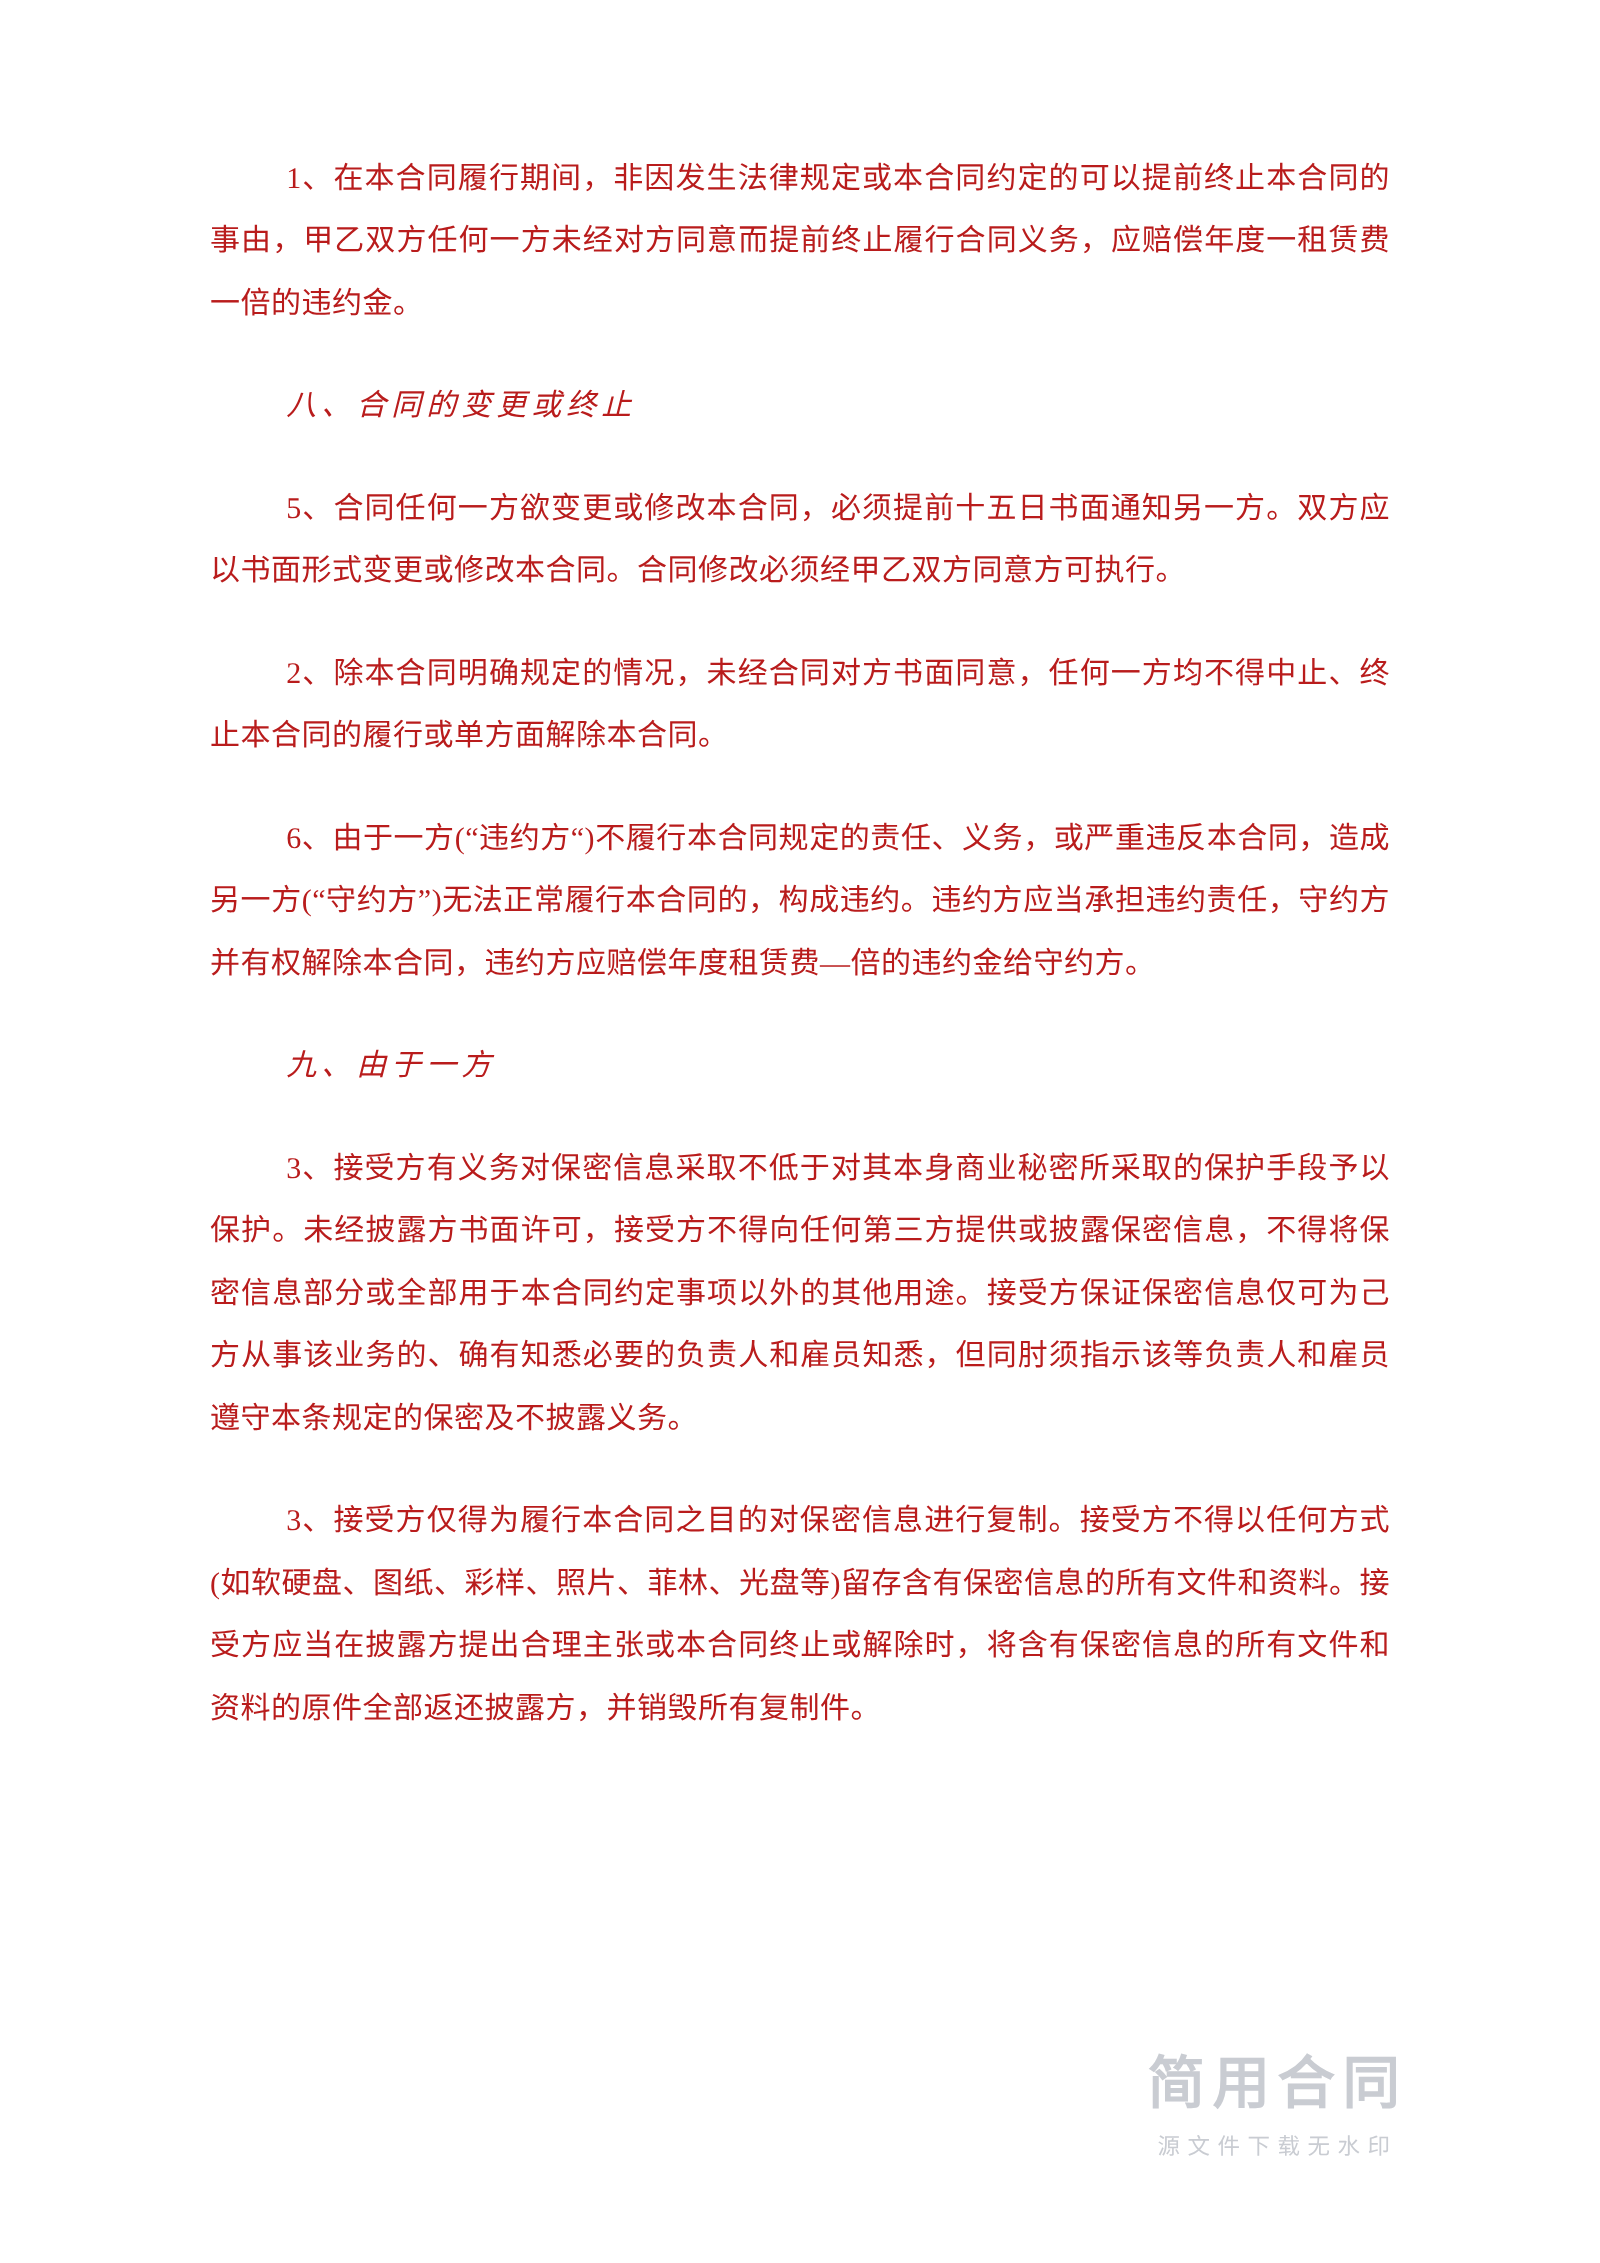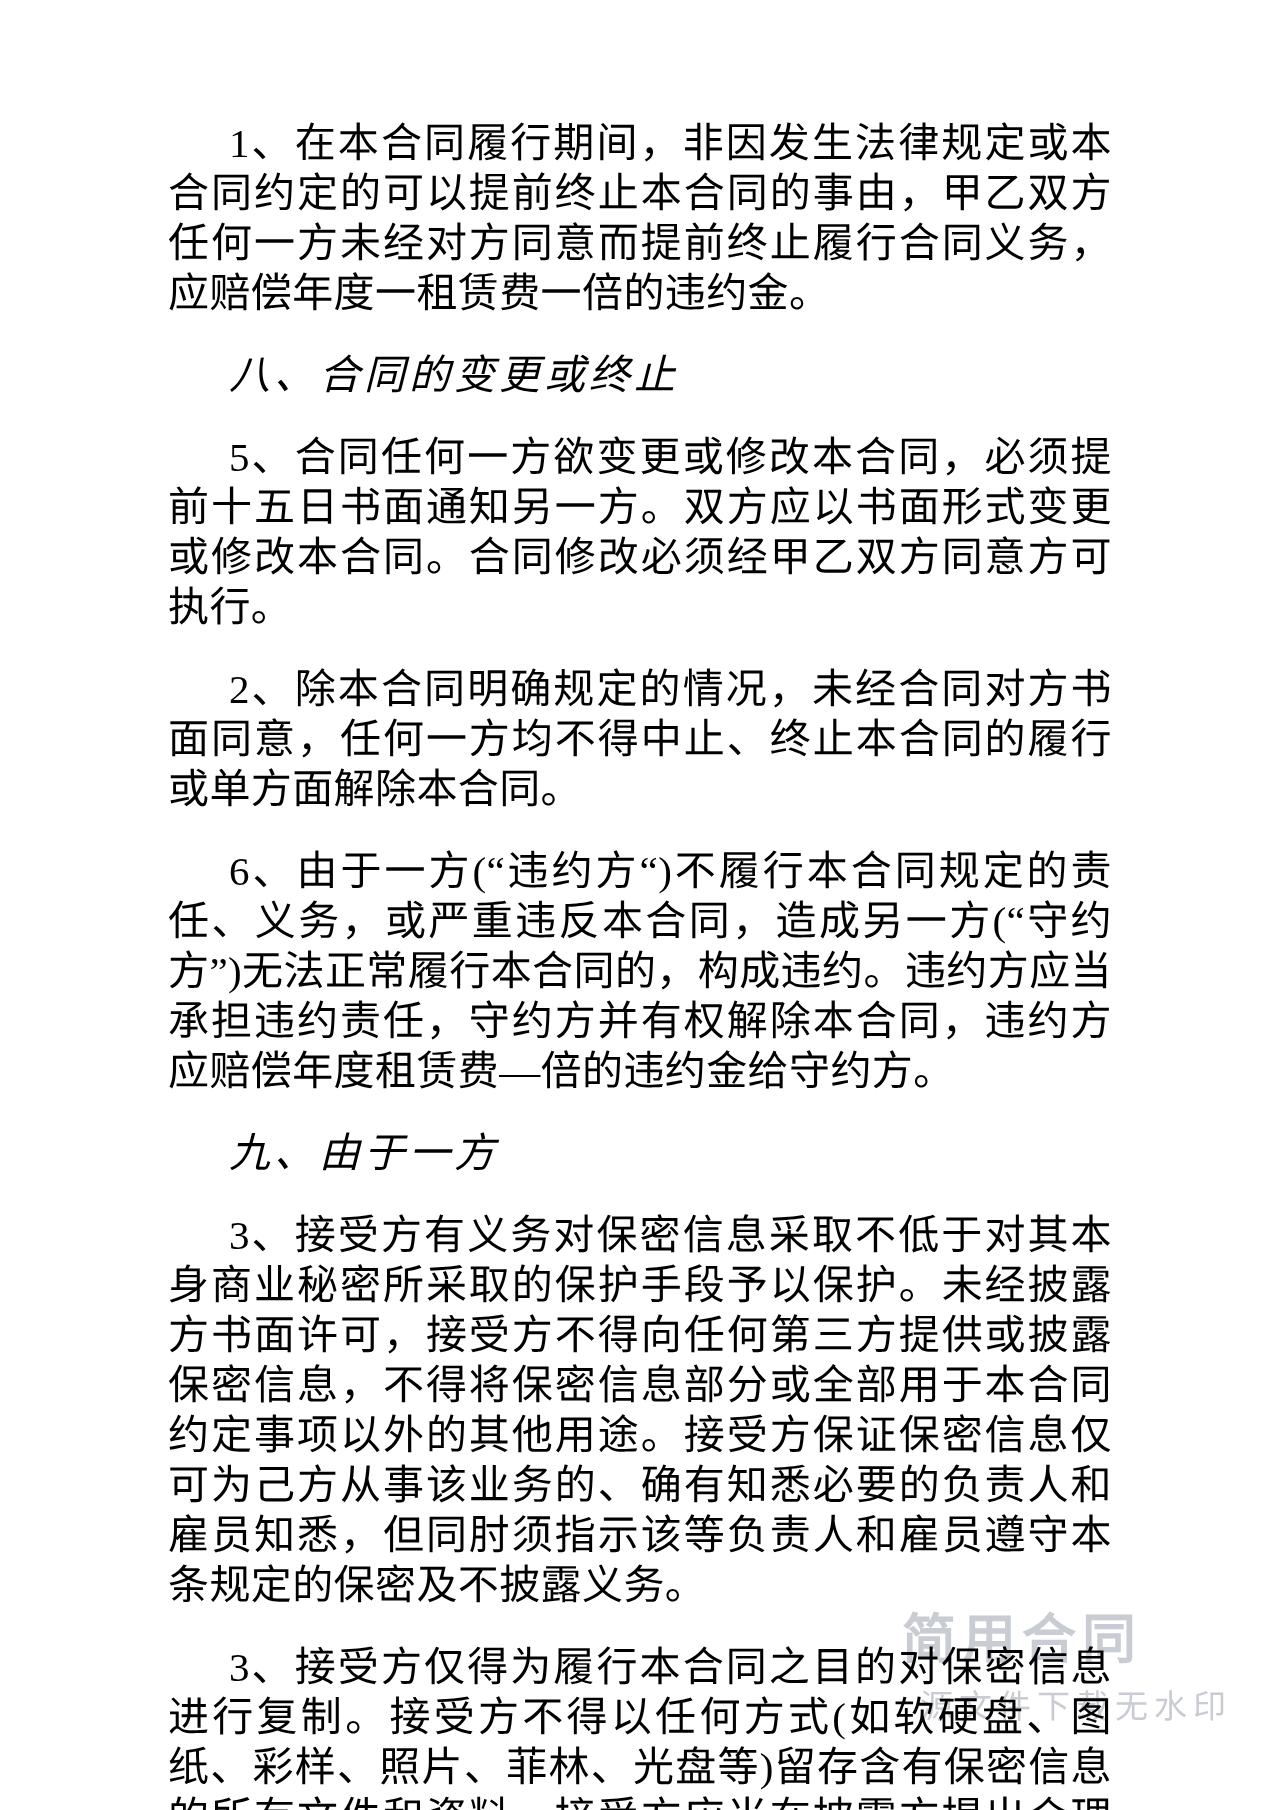--- a/index.html
+++ b/index.html
@@ -19,23 +19,23 @@
   }
   .doc-body {
     position: absolute;
     left: 168px;
     top: 118px;
     width: 944px;
     z-index: 2;
   }
   .para {
     font-family: "Liberation Serif", "DejaVu Serif", serif;
-    font-size: 41px;
+    font-size: 24px;
     line-height: 50px;
-    color: #000000;
+    color: #b91c1c;
     text-align: justify;
     text-justify: inter-ideograph;
     letter-spacing: 0.4px;
     margin: 0 0 32px 0;
     text-indent: 61px;
     word-break: break-all;
     -webkit-font-smoothing: antialiased;
   }
   .para.heading {
     margin: 0 0 32px 0;
@@ -52,35 +52,34 @@
     right: 48px;
     bottom: 82px;
     width: 420px;
     text-align: center;
     z-index: 1;
     pointer-events: none;
     user-select: none;
   }
   .watermark .wm-main {
     font-family: "Liberation Sans", "DejaVu Sans", sans-serif;
-    font-size: 54px;
+    font-size: 46px;
     font-weight: bold;
     letter-spacing: 6px;
     color: #c9ccd2;
     line-height: 1.05;
     white-space: nowrap;
   }
   .watermark .wm-sub {
     font-family: "Liberation Sans", "DejaVu Sans", sans-serif;
-    font-size: 33px;
+    font-size: 18px;
     letter-spacing: 6px;
     color: #c9ccd2;
     margin-top: 12px;
     white-space: nowrap;
-    text-align: right;
   }
 </style>
 </head>
 <body>
 
 <div class="page">
 
   <div class="doc-body">
 
     <p class="para">1、在本合同履行期间，非因发生法律规定或本合同约定的可以提前终止本合同的事由，甲乙双方任何一方未经对方同意而提前终止履行合同义务，应赔偿年度一租赁费一倍的违约金。</p>

